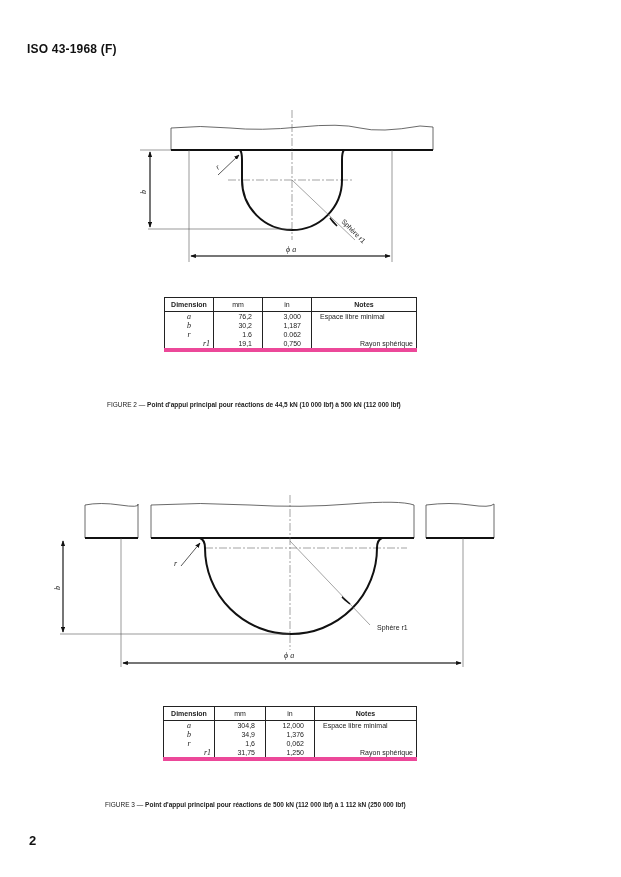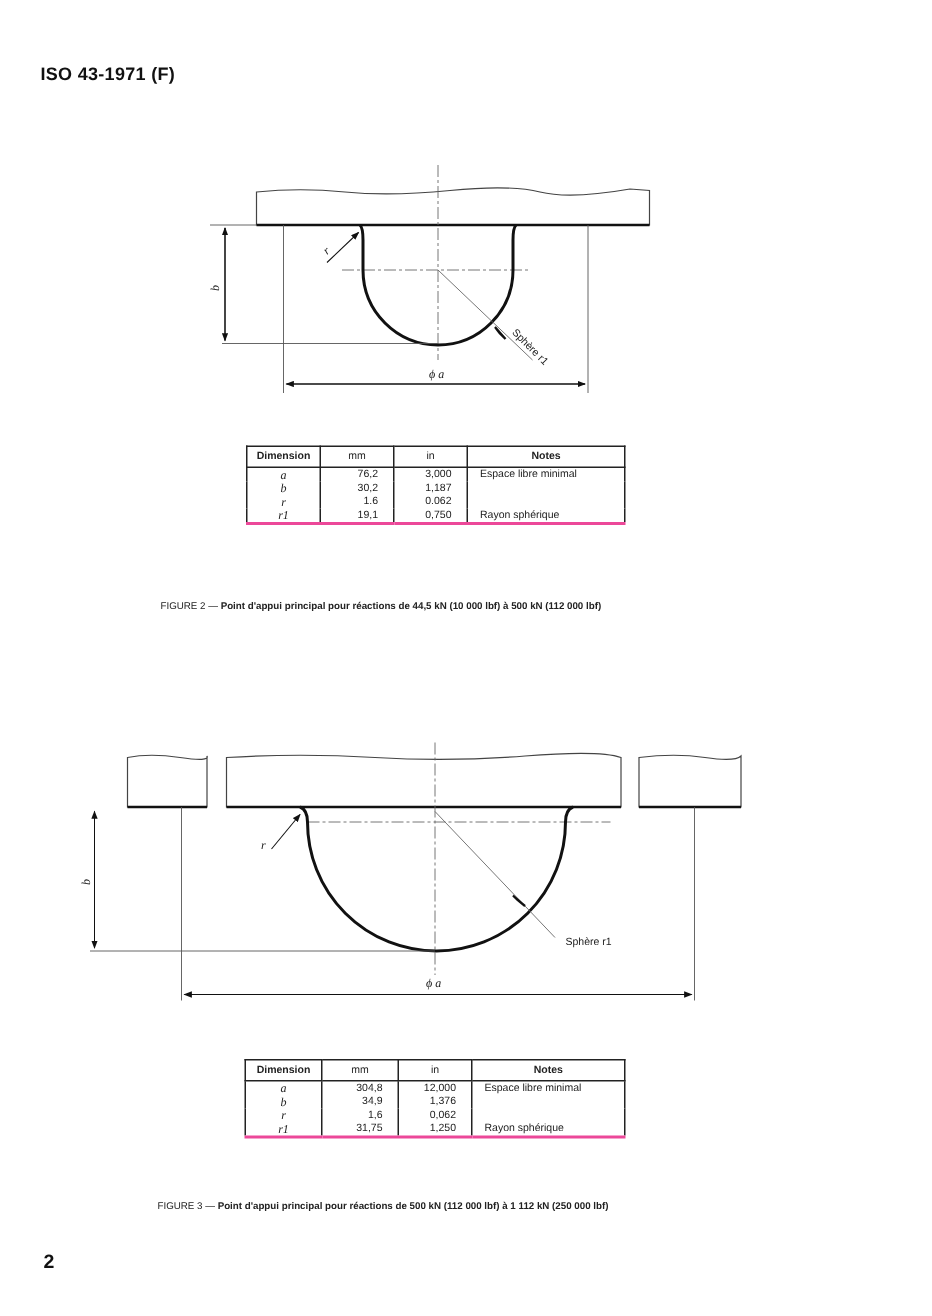--- a/index.html
+++ b/index.html
@@ -4,33 +4,33 @@
 <style>
   html, body { margin:0; padding:0; background:#ffffff; }
   body { width:621px; height:877px; position:relative; overflow:hidden;
          font-family:"Liberation Sans", sans-serif; color:#111; }
   .header { position:absolute; left:27px; top:42px; font-size:12px; font-weight:bold; letter-spacing:0.2px; }
   .pagenum { position:absolute; left:29px; top:833px; font-size:13px; font-weight:bold; }
   svg.fig { position:absolute; left:0; }
   table.dims { position:absolute; border-collapse:collapse; font-size:7px; color:#222; }
   table.dims th { border:1px solid #222; font-weight:bold; padding:1px 2px; height:11px; text-align:center; }
   table.dims td { border-left:1px solid #222; border-right:1px solid #222; padding:0 3px; height:9px; line-height:9px; }
-  table.dims tr.last td { border-bottom:2px solid #ec4899; }
+  table.dims tr.last td { border-bottom:4px solid #ec4899;text-align:right; }
   table.dims td.sym { text-align:center; font-style:italic; font-family:"Liberation Serif", serif; font-size:8px; }
   table.dims td.num { text-align:right; padding-right:10px; }
   table.dims td.note { text-align:left; padding-left:8px; }
   .caption { position:absolute; font-size:6.5px; color:#222; white-space:nowrap; }
   .caption b { font-weight:bold; }
   .lbl { font-family:"Liberation Serif", serif; font-style:italic; font-size:8px; fill:#222; }
   .lbls { font-family:"Liberation Sans", sans-serif; font-size:7px; fill:#222; }
 </style>
 </head>
 <body>
 
-<div class="header">ISO 43-1971 (F)</div>
+<div class="header">ISO 43-1968 (F)</div>
 
 <svg class="fig" width="621" height="290" style="top:0;" viewBox="0 0 621 290">
   <defs>
     <marker id="arr" markerWidth="8" markerHeight="6" refX="7" refY="3" orient="auto">
       <path d="M0,0 L8,3 L0,6 z" fill="#111"></path>
     </marker>
   </defs>
 
   <path d="M171,128 Q200,125 230,128 T300,127 T360,128 T420,126 L433,127 L433,150 L171,150 Z" fill="#fff" stroke="#444" stroke-width="0.8"></path>
   <line x1="171" y1="150" x2="433" y2="150" stroke="#111" stroke-width="1.8"></line>

